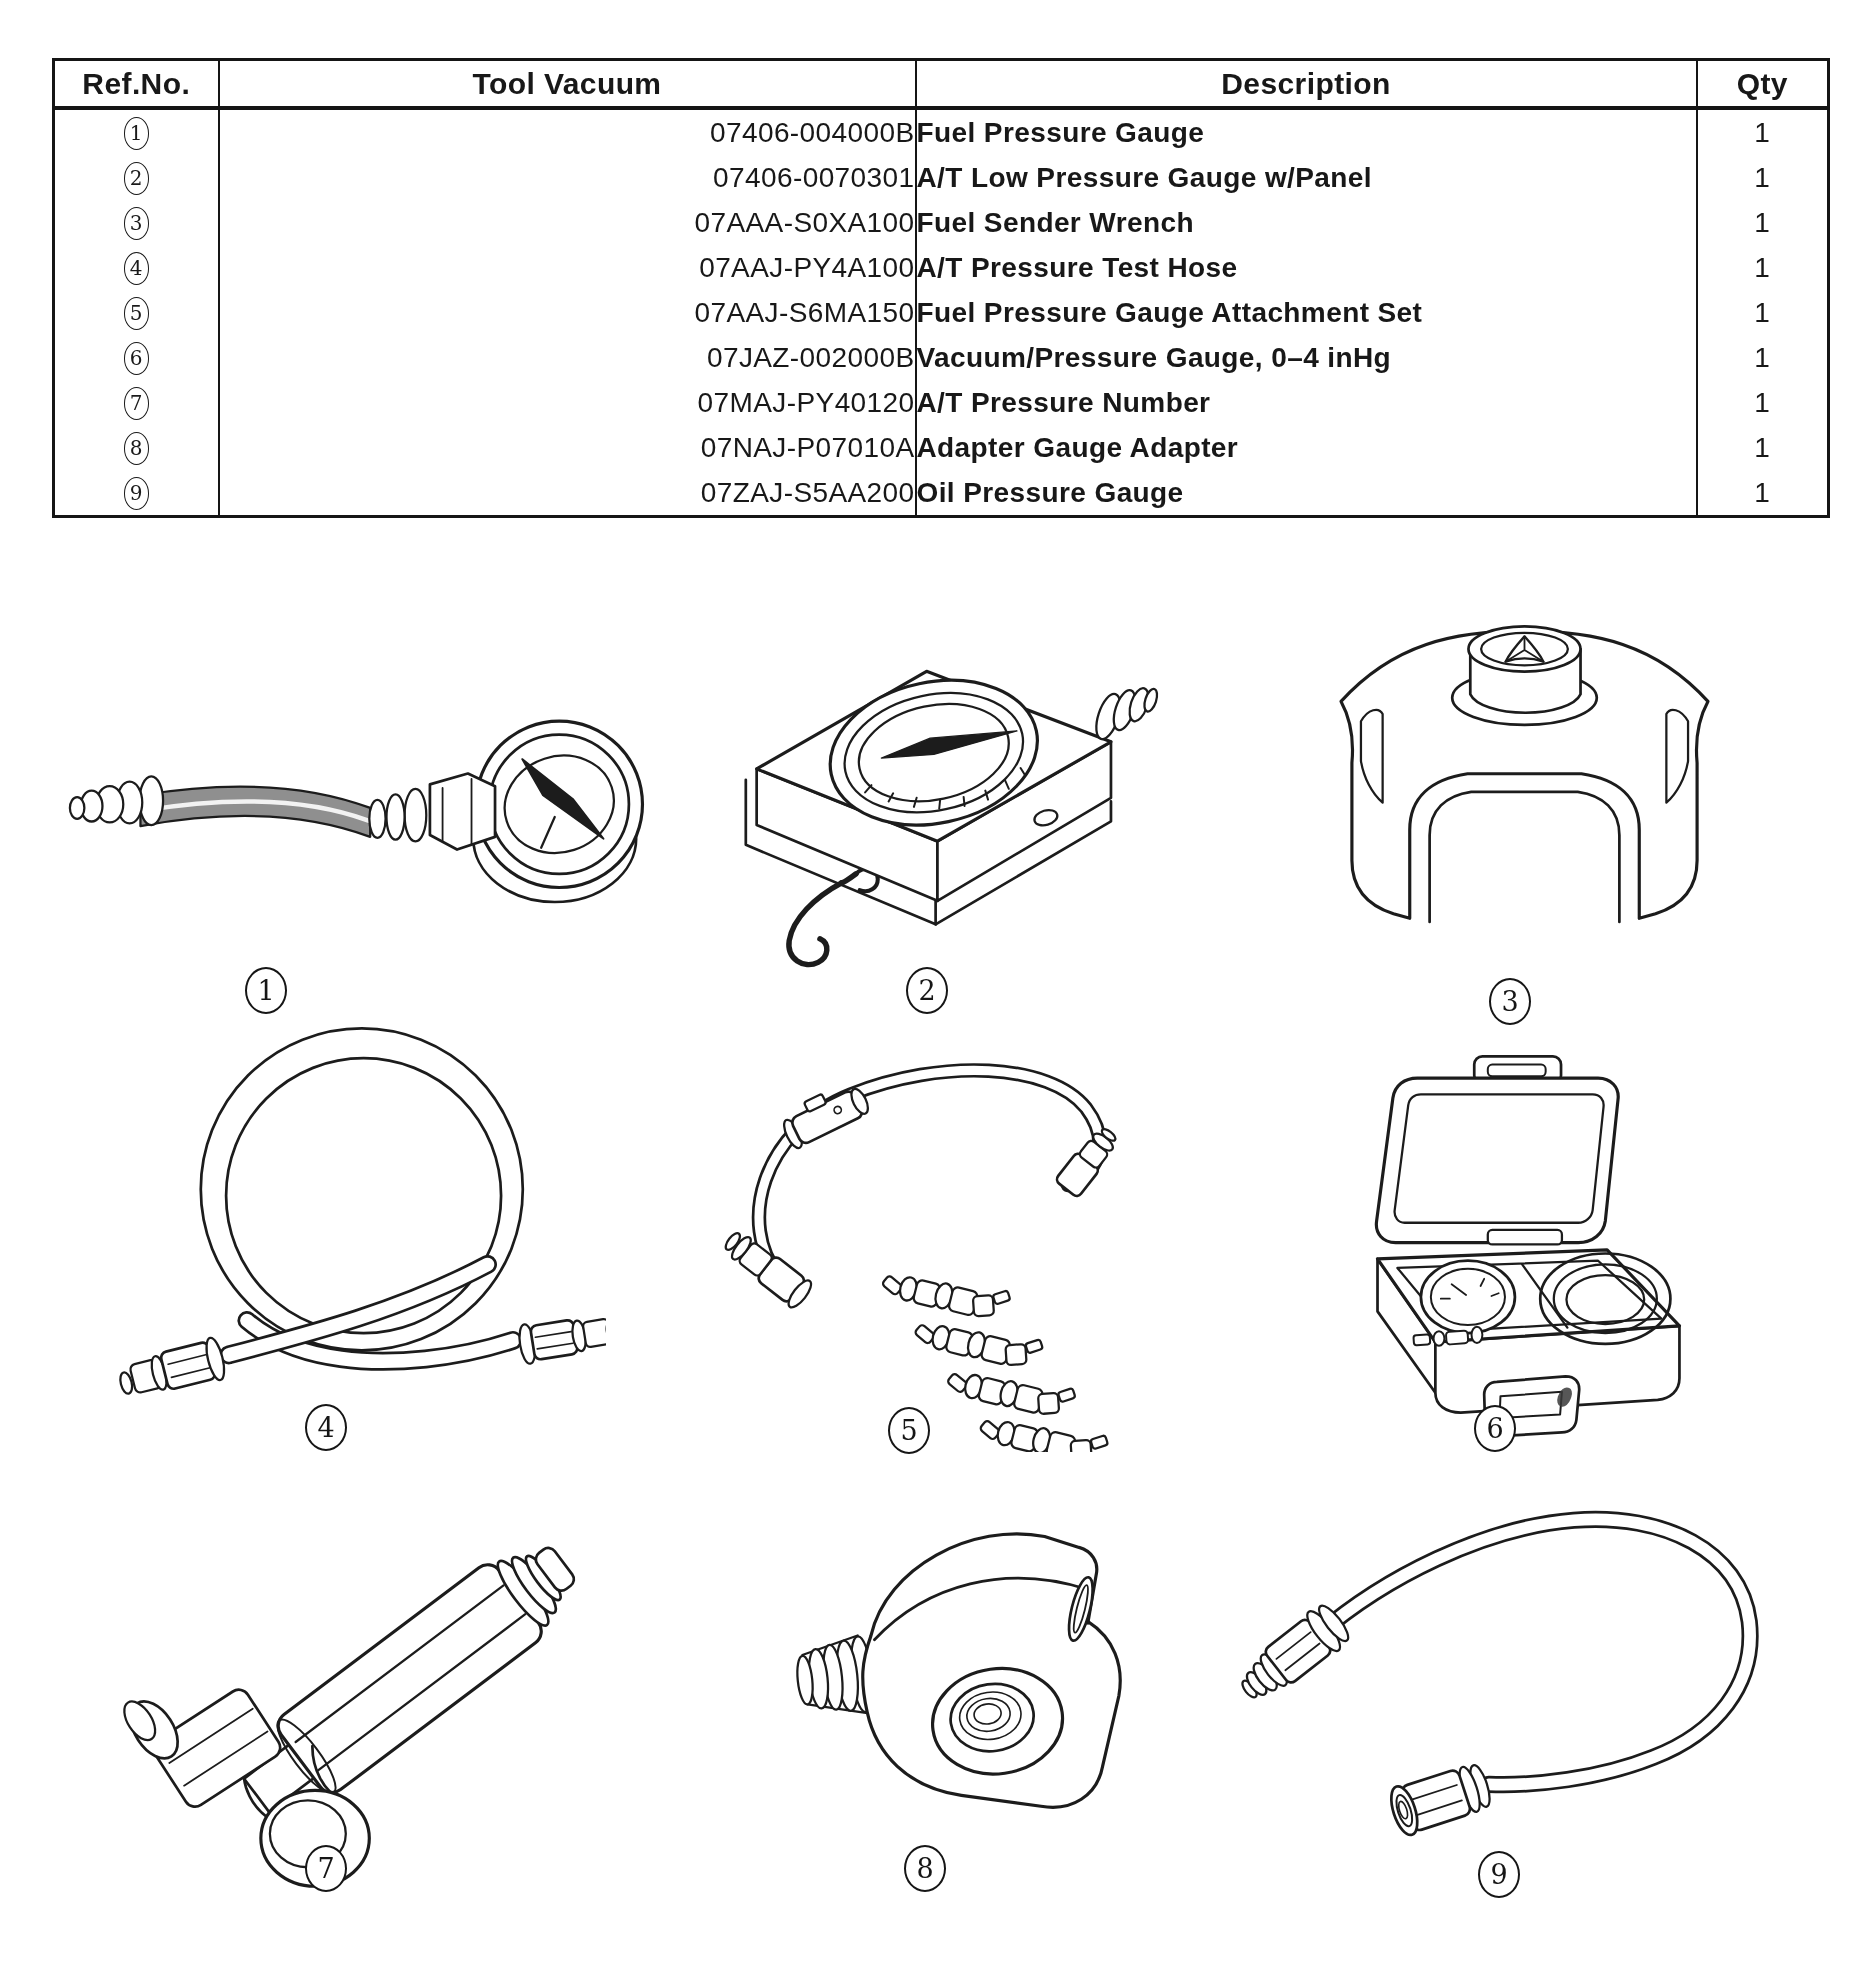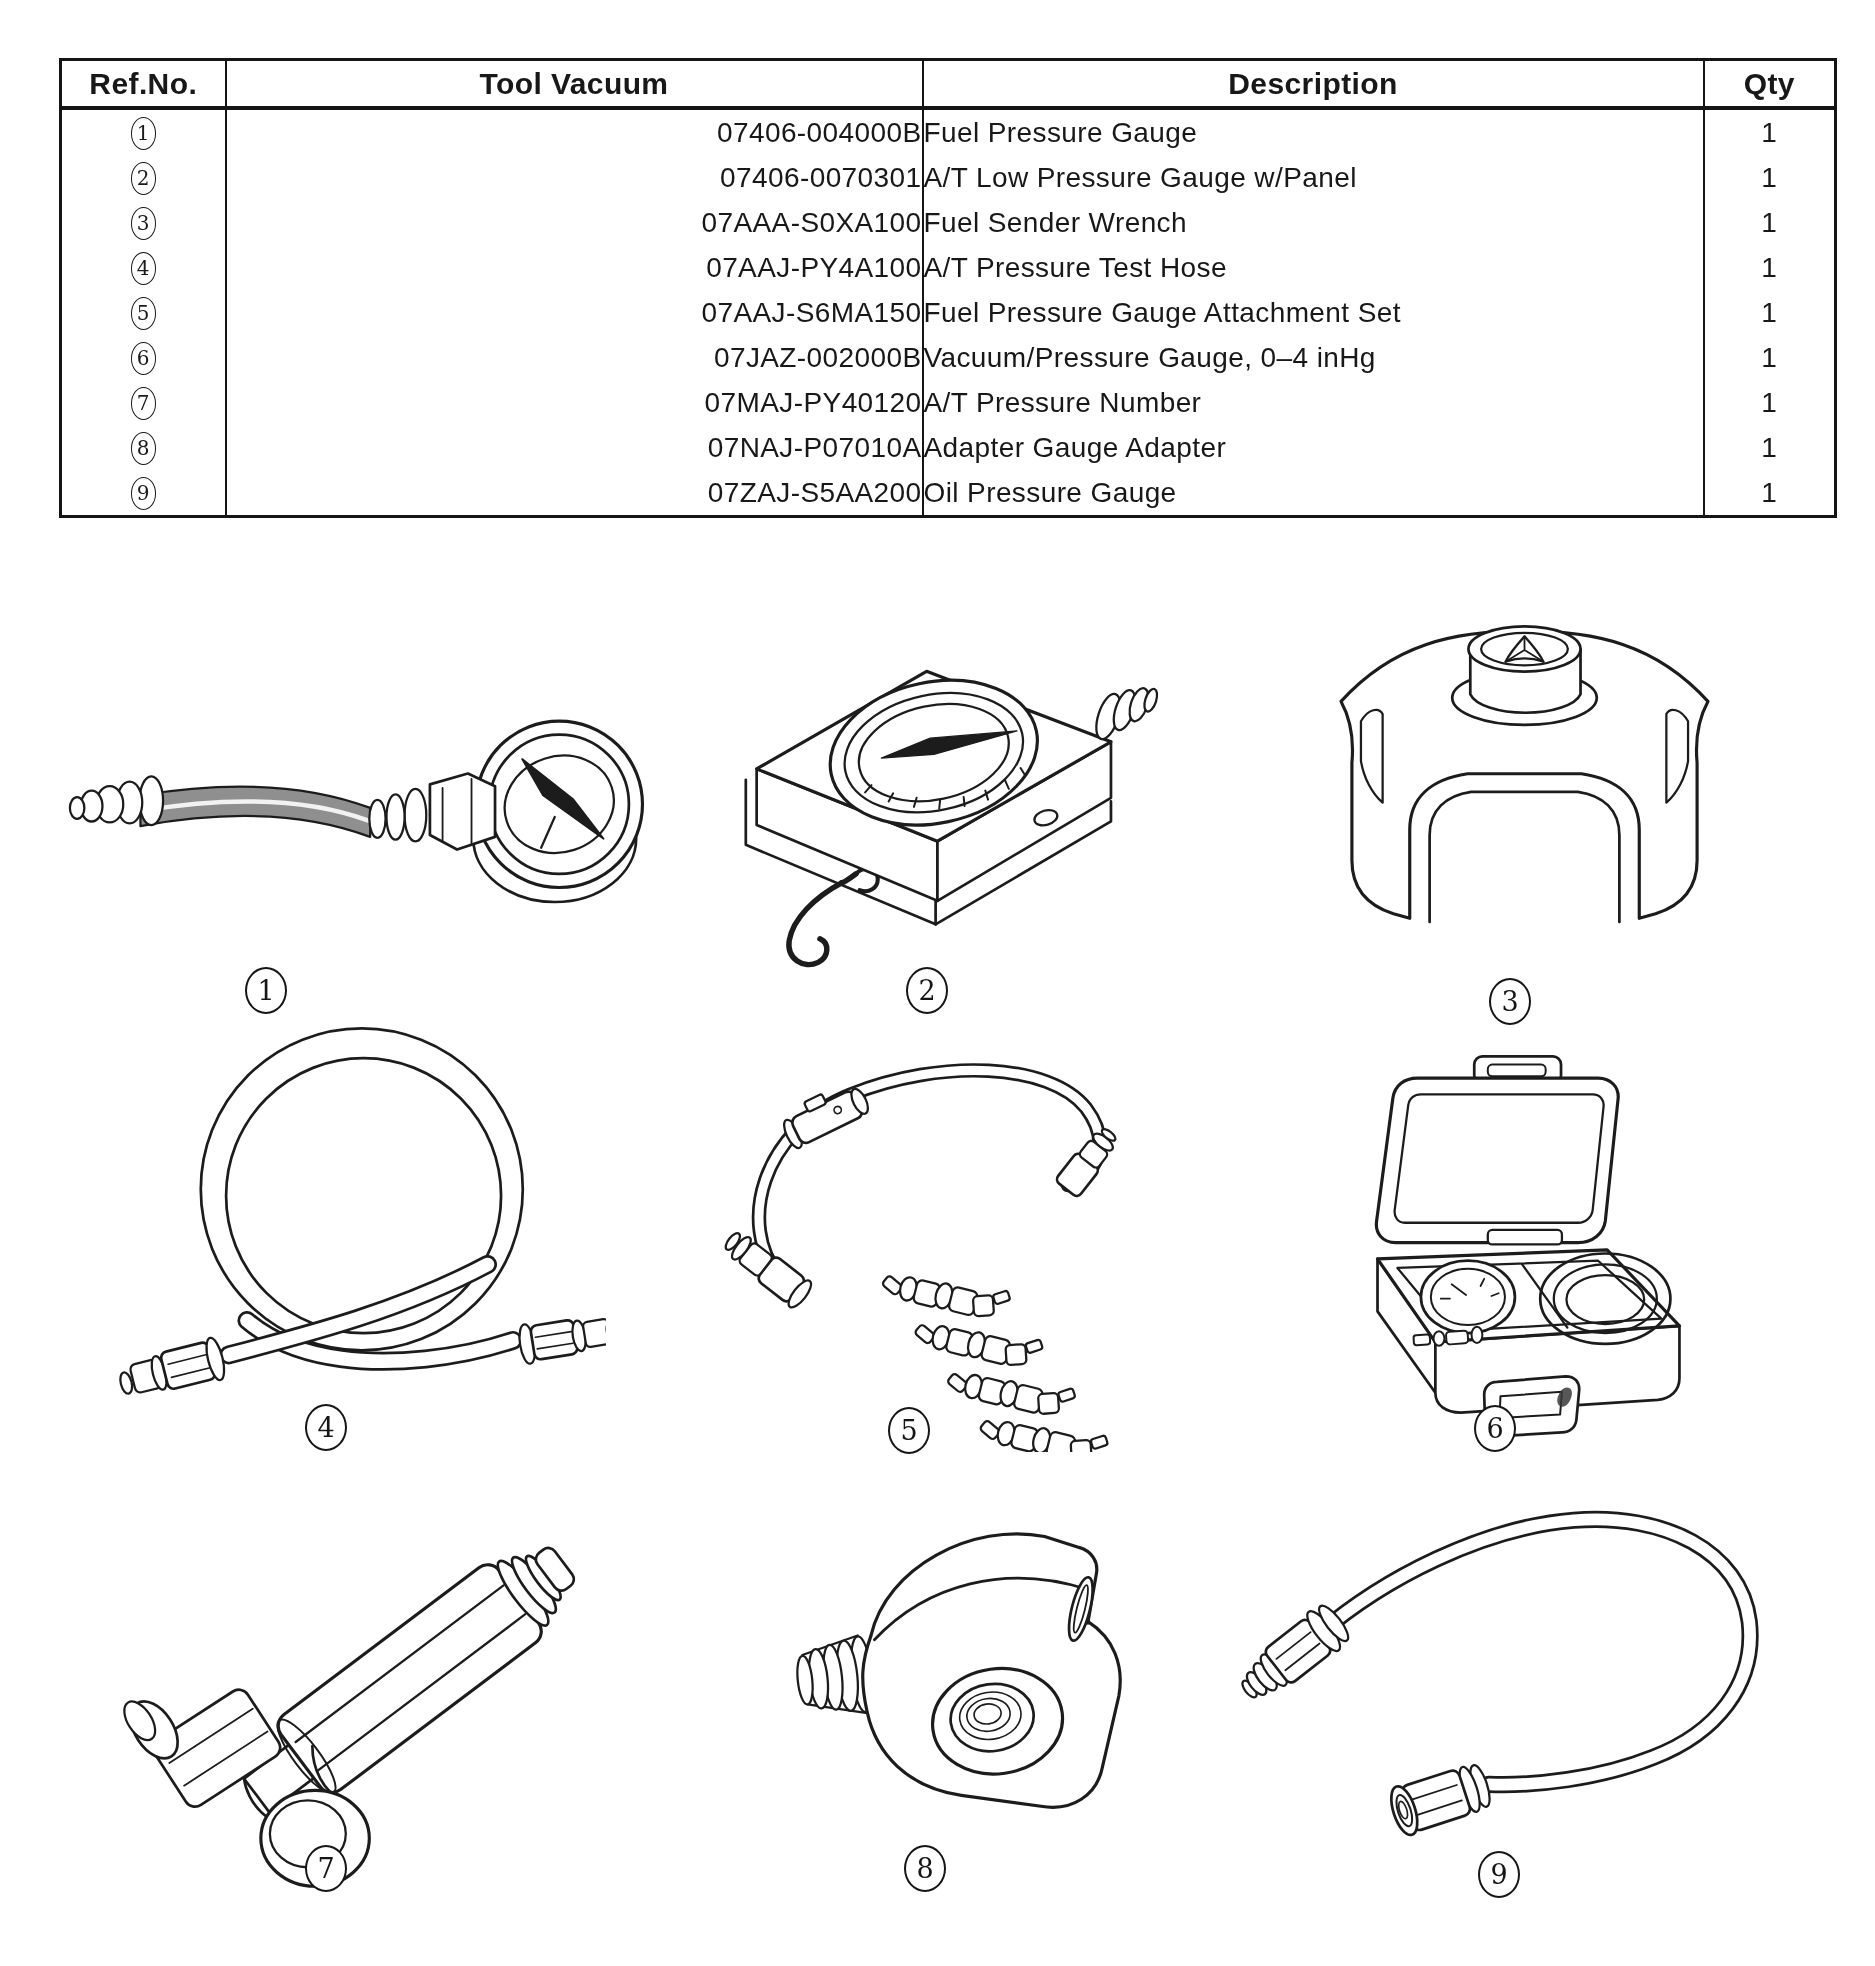--- a/index.html
+++ b/index.html
@@ -1,30 +1,30 @@
 <!DOCTYPE html>
 <html style="font-size:14.5px"><head>
 <meta charset="utf-8">
 <style>
   html,body{margin:0;padding:0;background:#e8e8e8;}
   .page{position:relative;width:1875px;height:1967px;background:#ffffff;overflow:hidden;
         font-family:"Liberation Sans",sans-serif;color:#1a1a1a;}
   
-  .tools-table-wrap{position:absolute;left:59px;top:58px;}
+  .tools-table-wrap{position:absolute;left:52px;top:58px;}
   table.tools{border-collapse:collapse;table-layout:fixed;width:1774px;
               border:3.6px solid #151515;background:#fff;}
   table.tools th,table.tools td{border-left:2.7px solid #151515;padding:0;vertical-align:middle;
               font-size:28px;color:#181818;letter-spacing:0.4px;white-space:nowrap;}
   table.tools th:first-child,table.tools td:first-child{border-left:none;}
   table.tools thead th{height:45px;font-size:30px;font-weight:700;text-align:center;
               border-bottom:4.5px solid #151515;}
   table.tools tbody td{height:45px;}
   td.c-ref{text-align:center;}
   td.c-tool{padding-left:25px;text-align:right;}
-  td.c-desc{padding-left:16.3px;text-align:left;}
+  td.c-desc{padding-left:16.3px;text-align:left;font-weight:bold;}
   td.c-qty{text-align:center;}
   .circ-sm{display:inline-flex;align-items:center;justify-content:center;
            width:23.5px;height:31px;border:1.8px solid #1a1a1a;border-radius:50%;
            font-family:"DejaVu Serif",serif;font-size:20px;line-height:1;color:#1a1a1a;}
   
   .fig{position:absolute;}
   .fig svg{display:block;}
   .circ-lg{position:absolute;display:flex;align-items:center;justify-content:center;
            width:38px;height:43px;border:2.7px solid #161616;border-radius:50%;
            font-family:"DejaVu Serif",serif;font-size:27px;color:#161616;background:#fff;}

